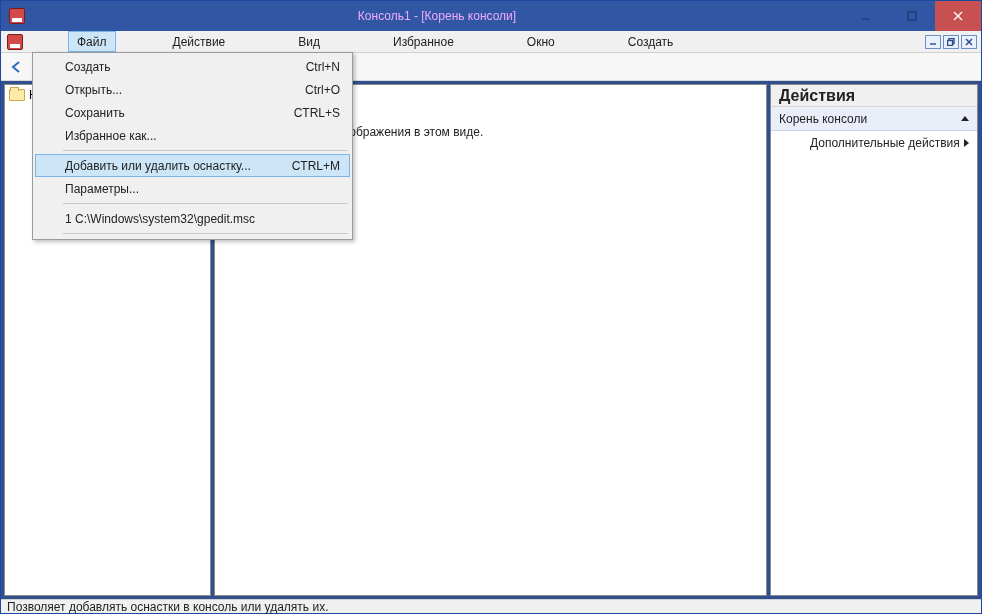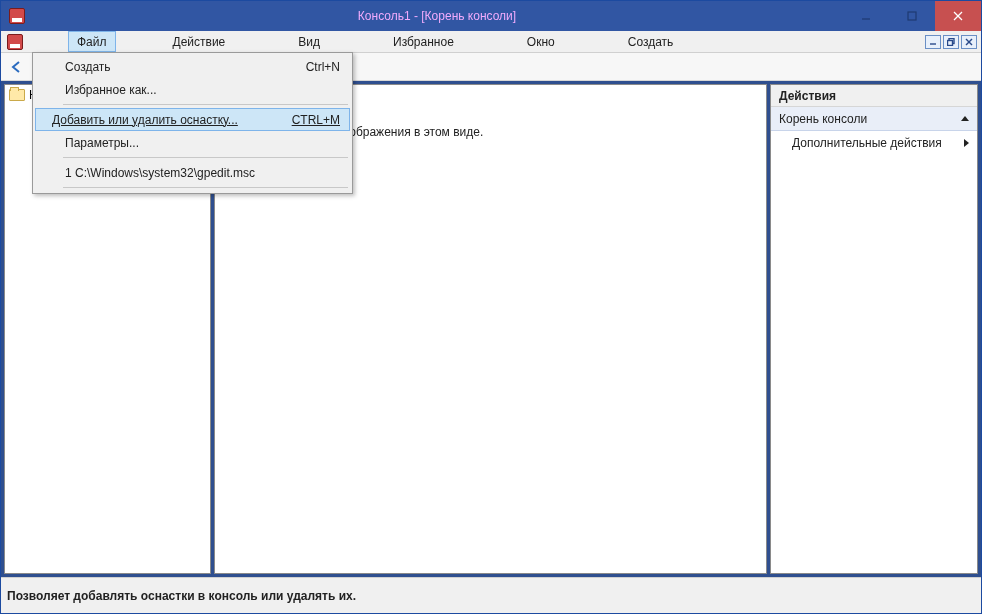--- a/index.html
+++ b/index.html
@@ -33,42 +33,42 @@
 .toolbar .tb-btn { width: 20px; height: 20px; display: flex; align-items: center; justify-content: center; }
 .toolbar .sep { width: 1px; height: 18px; background: #c8c8c8; }
 
 
 .content { flex: 1; display: flex; overflow: hidden; background: #2f4f8f; padding: 3px; gap: 3px; }
 .pane { background: #fff; border: 1px solid #8a8a8a; display: flex; flex-direction: column; overflow: hidden; }
 .tree-pane { width: 207px; }
 .main-pane { flex: 1; }
 .actions-pane { width: 208px; }
 
-.pane-header { height: 22px; background: #f0f0f0; border-bottom: 1px solid #d6d6d6; display: flex; align-items: center; padding: 0 8px; font-size: 12px; font-weight: 600; color: #222; }
+.pane-header { height: 22px; background: #f0f0f0; border-bottom: 1px solid #d6d6d6; display: flex; align-items: center; padding: 0 8px; font-size: 16px; font-weight: 600; color: #222; }
 .actions-row { height: 24px; display: flex; align-items: center; padding: 0 8px; font-size: 12px; color: #222; cursor: default; }
 .actions-root { background: #e9eef8; border-bottom: 1px solid #c8d4ea; justify-content: space-between; }
-.actions-more { padding-left: 21px; justify-content: space-between; }
+.actions-more { padding-left: 39px; justify-content: space-between; }
 .arrow-up { width: 0; height: 0; border-left: 4px solid transparent; border-right: 4px solid transparent; border-bottom: 5px solid #222; }
 .arrow-right { width: 0; height: 0; border-top: 4px solid transparent; border-bottom: 4px solid transparent; border-left: 5px solid #222; }
 
 .tree-body { flex: 1; padding: 2px; }
 .tree-item { display: flex; align-items: center; gap: 4px; padding: 1px 2px; font-size: 12px; }
 .folder-icon { width: 16px; height: 12px; background: #ffe9a8; border: 1px solid #caa94a; border-radius: 1px; position: relative; }
 .folder-icon::before { content: ""; position: absolute; left: 0; top: -3px; width: 7px; height: 3px; background: #ffe9a8; border: 1px solid #caa94a; border-bottom: none; border-radius: 1px 1px 0 0; }
 
 .main-body { flex: 1; padding: 40px 12px 12px; font-size: 12px; color: #222; }
 
 
-.statusbar { height: 36px; background: #f0f0f0; border-top: 1px solid #d0d0d0; display: flex; align-items: center; padding: 0 6px; font-size: 12px; color: #222; font-weight: bold; }
+.statusbar { height: 14px; background: #f0f0f0; border-top: 1px solid #d0d0d0; display: flex; align-items: center; padding: 0 6px; font-size: 12px; color: #222; }
 
 
 .dropdown { position: absolute; left: 32px; top: 52px; width: 321px; background: #f0f0f0; border: 1px solid #9a9a9a; box-shadow: 2px 2px 4px rgba(0,0,0,0.25); z-index: 50; padding: 2px; }
 .dd-item { height: 23px; display: flex; align-items: center; font-size: 12px; color: #222; padding: 0 10px 0 30px; cursor: default; position: relative; }
 .dd-item .shortcut { margin-left: auto; }
-.dd-item.highlight { background: #cde6f7; border: 1px solid #7eb4ea; padding: 0 9px 0 16px; text-decoration: underline; }
+.dd-item.highlight { background: #cde6f7; border: 1px solid #7eb4ea; padding: 0 9px 0 29px; }
 .dd-sep { height: 1px; background: #c8c8c8; margin: 3px 2px 3px 28px; }
 </style>
 </head>
 <body>
 
 <div class="window">
 
   <div class="titlebar">
     <div class="app-icon"></div>
     <div class="title-text">Консоль1 - [Корень консоли]</div>
@@ -171,20 +171,28 @@
   </div>
 
 </div>
 
 <div class="dropdown">
   <div class="dd-item">
     <span>Создать</span>
     <span class="shortcut">Ctrl+N</span>
   </div>
   <div class="dd-item">
+    <span>Открыть...</span>
+    <span class="shortcut">Ctrl+O</span>
+  </div>
+  <div class="dd-item">
+    <span>Сохранить</span>
+    <span class="shortcut">CTRL+S</span>
+  </div>
+  <div class="dd-item">
     <span>Избранное как...</span>
   </div>
   <div class="dd-sep"></div>
   <div class="dd-item highlight">
     <span>Добавить или удалить оснастку...</span>
     <span class="shortcut">CTRL+M</span>
   </div>
   <div class="dd-item">
     <span>Параметры...</span>
   </div>

